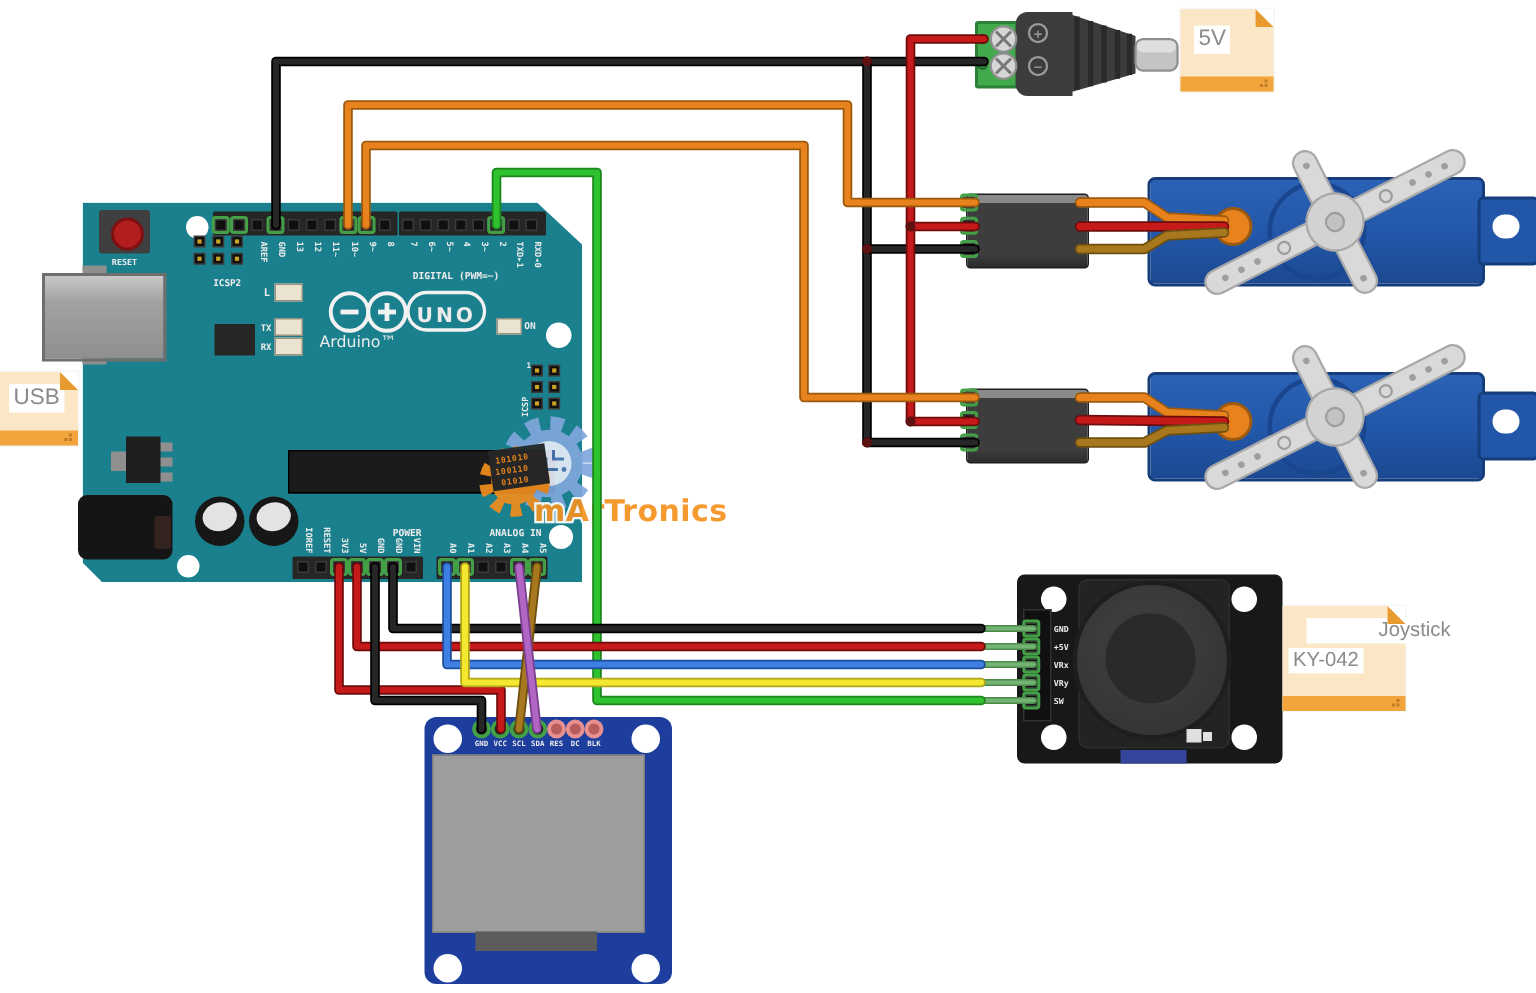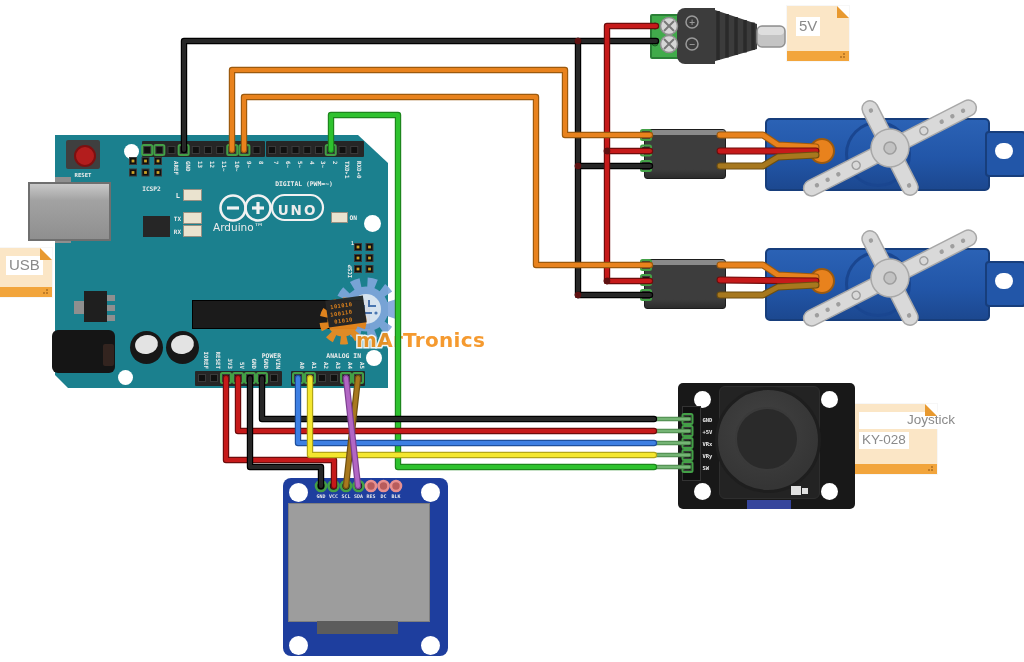--- a/index.html
+++ b/index.html
@@ -555,16 +555,16 @@
   <div class="note" style="left:0px;top:248px;width:52px;height:49px;">
     <div class="note-fold"></div>
     <div class="note-bar"></div>
     <div class="note-dots"></div>
     <span class="note-text" style="margin:8px 0 0 6px;font-size:15px;">USB</span>
   </div>
   <div class="note" style="left:855px;top:404px;width:82px;height:70px;">
     <div class="note-fold"></div>
     <div class="note-bar"></div>
     <div class="note-dots"></div>
-    <span class="note-text" style="margin:8px 0 0 4px;font-size:13.5px;padding-left:48px;">Joystick</span><br>
-    <span class="note-text" style="margin:2px 0 0 4px;font-size:13.5px;">KY-028</span>
+    <span class="note-text" style="margin:8px 0 0 16px;font-size:13.5px;padding-left:48px;">Joystick</span><br>
+    <span class="note-text" style="margin:2px 0 0 4px;font-size:13.5px;">KY-042</span>
   </div>
 </div>
 
 </body></html>

